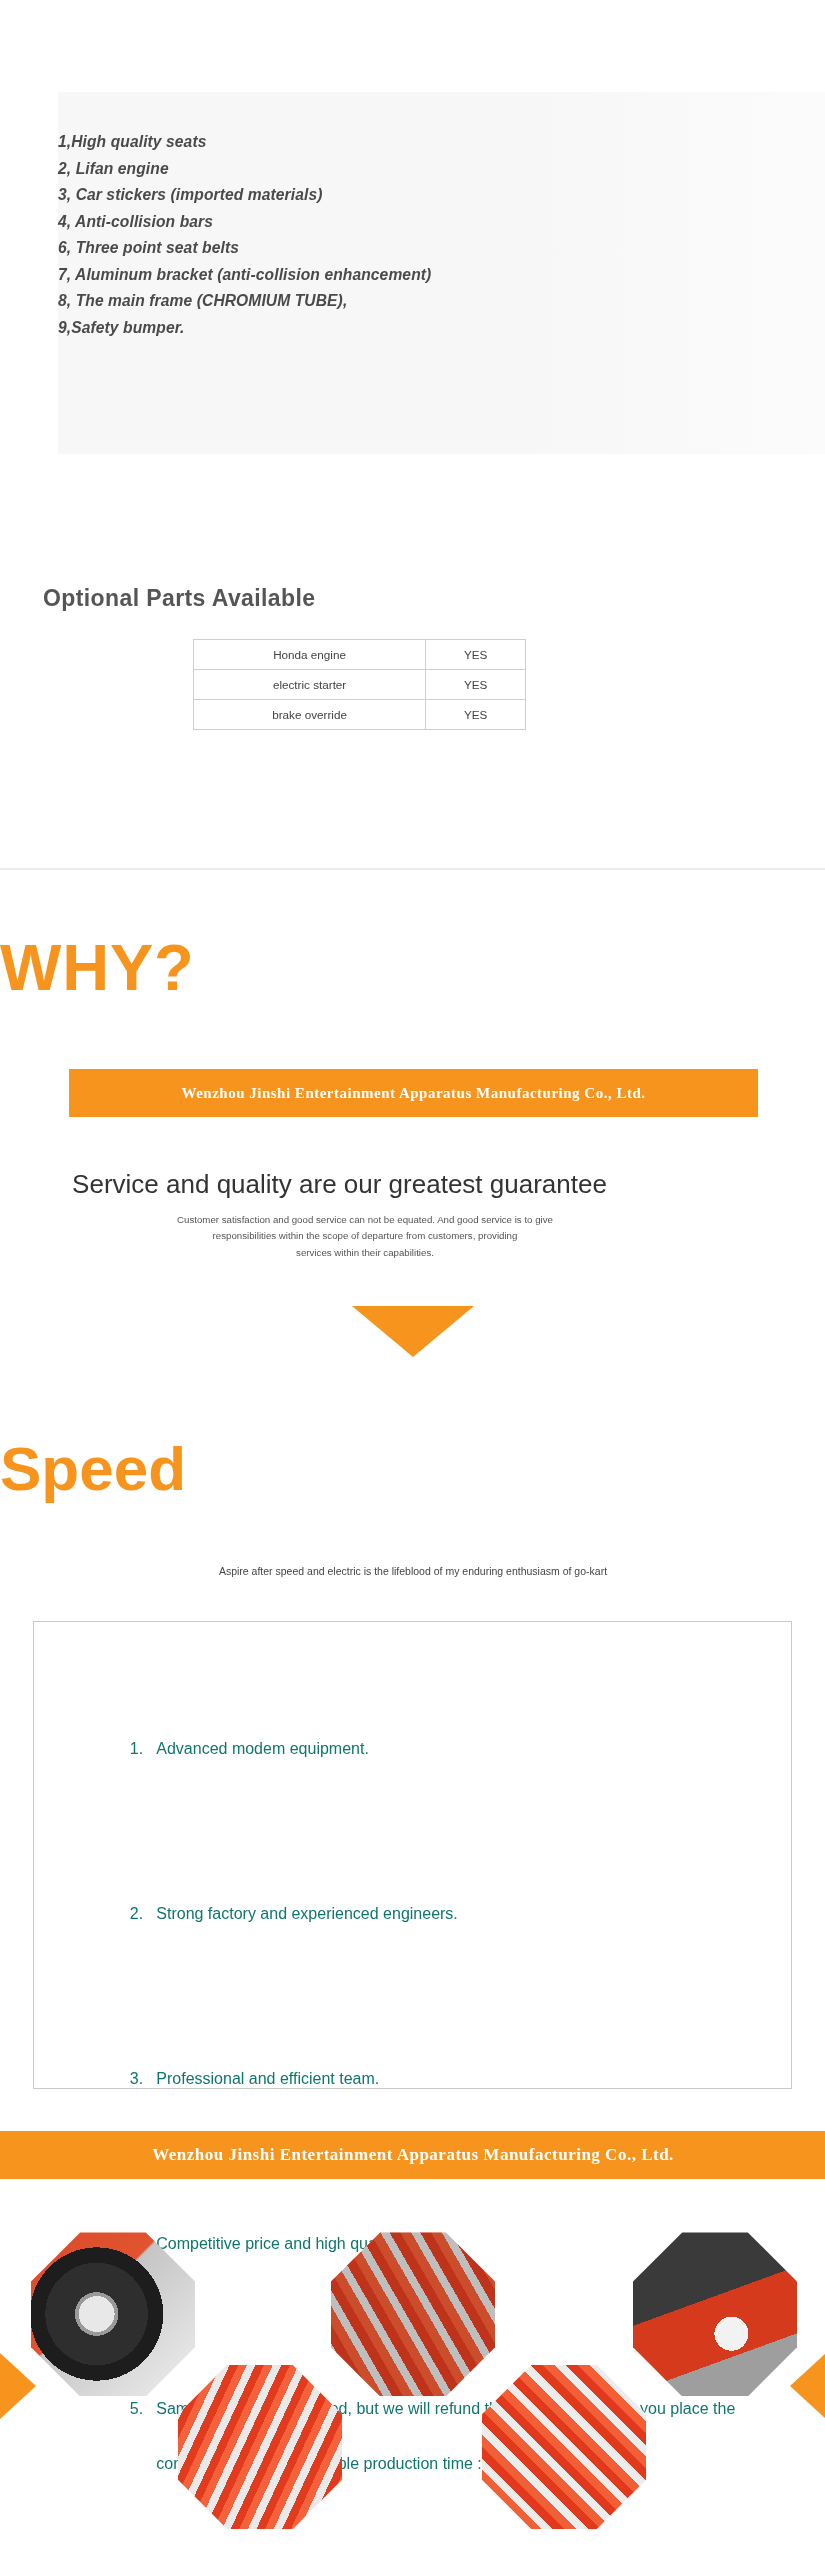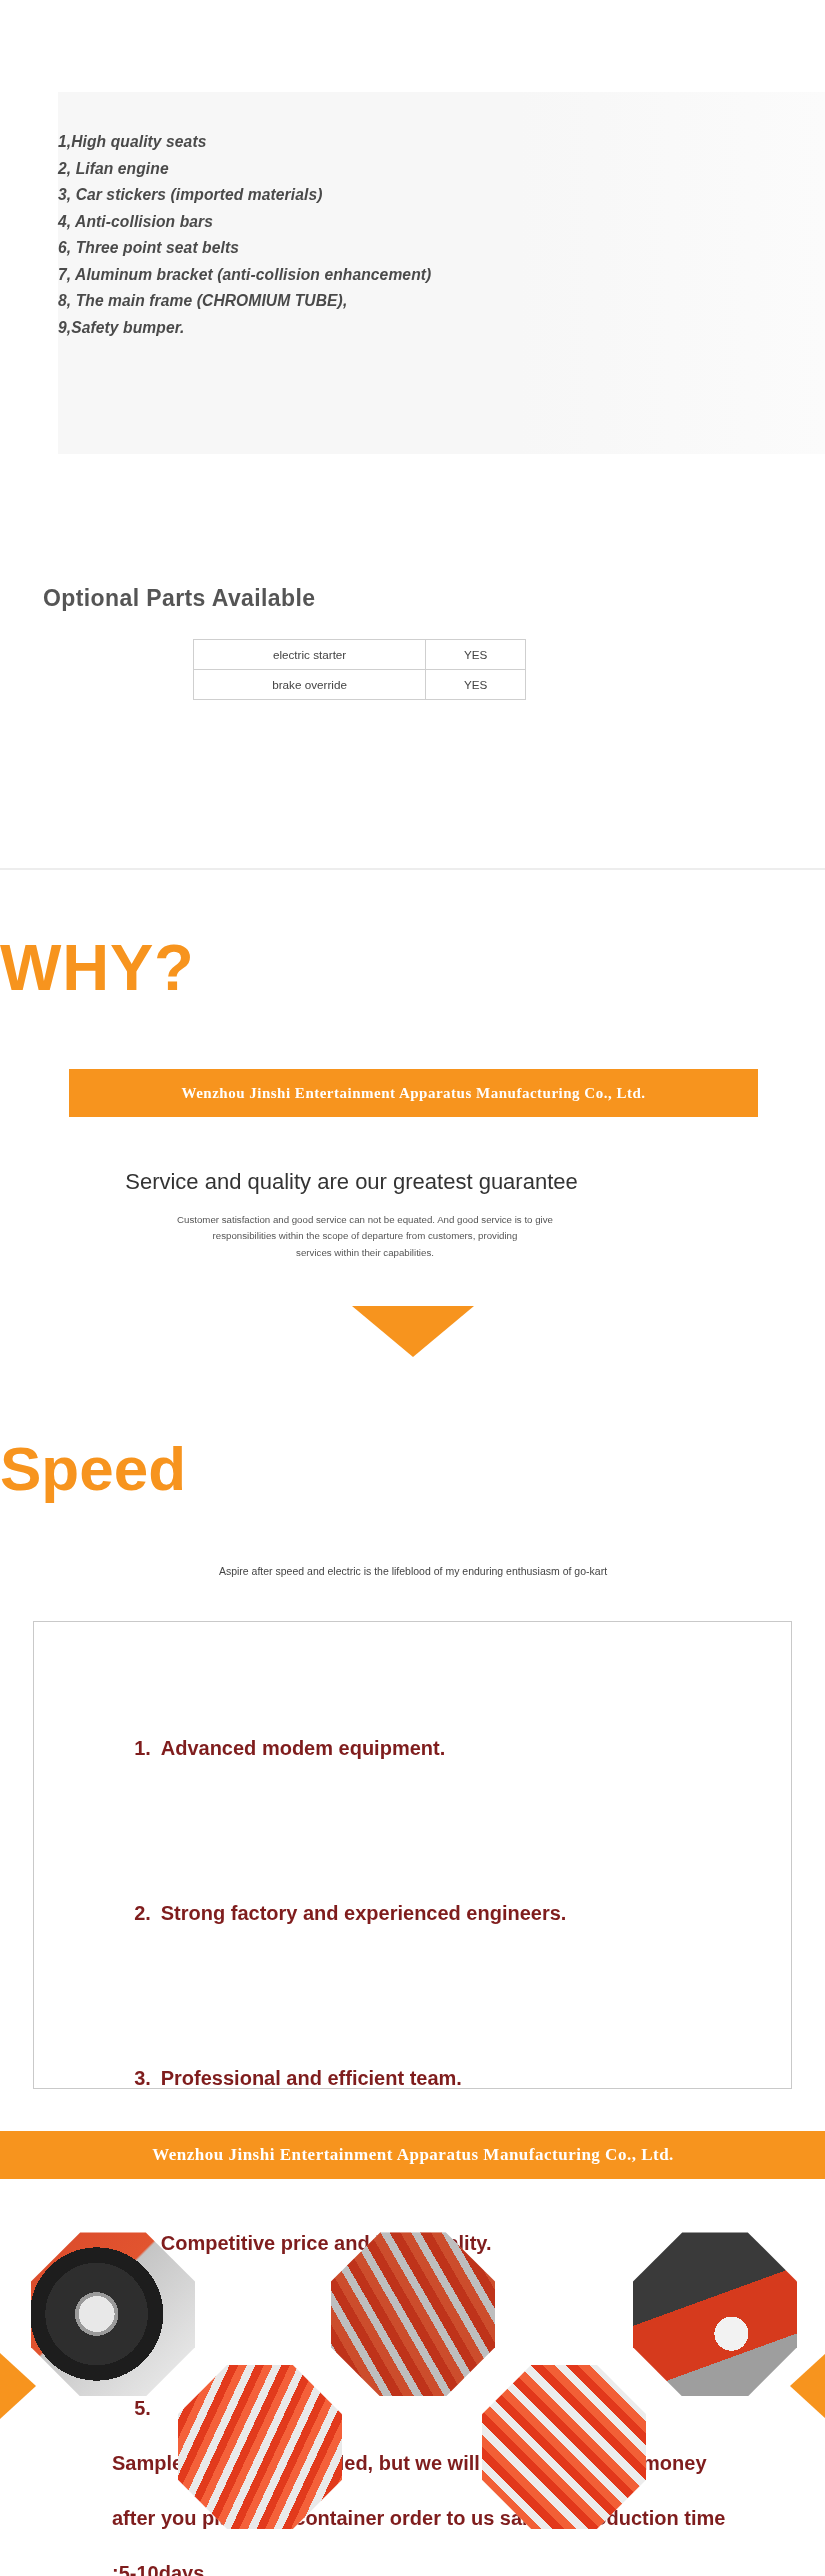--- a/index.html
+++ b/index.html
@@ -101,24 +101,24 @@
     font-weight: bold;
     font-size: 15px;
     display: flex;
     align-items: center;
     justify-content: center;
     letter-spacing: 0.5px;
   }
   .service-line {
     position: absolute;
     top: 1169px;
-    left: 16px;
+    left: 4px;
     width: 671px;
     text-align: center;
-    font-size: 22px;
+    font-size: 26px;
     color: #333;
     font-weight: 400;
   }
   .service-sub {
     position: absolute;
     top: 1212px;
     left: 0;
     width: 730px;
     text-align: center;
     font-size: 9.7px;
@@ -168,26 +168,25 @@
     border: 0.8px solid #c9c9c9;
     box-sizing: border-box;
   }
   .points-list {
     position: absolute;
     left: 72px;
     top: 1653px;
     width: 686px;
   }
   .points-list li {
-    font-size: 20px;
+    font-size: 16px;
     line-height: 55px;
-    color: #7f1d1d;
+    color: #0f766e;
     list-style: none;
     white-space: pre-wrap;
-    font-weight: bold;
   }
   .points-list li .num { display: inline-block; width: 26.5px; }
   .points-list li .txt { display: inline; }
   .points-list li.multi { line-height: 55px; }
   .points-list li.multi .txt { display: inline-block; width: 639px; vertical-align: top; }
 
   
   .bottom-band {
     position: absolute;
     left: 0;
@@ -276,20 +275,24 @@
   <div class="feat">4, Anti-collision bars</div>
   <div class="feat">6, Three point seat belts</div>
   <div class="feat">7, Aluminum bracket (anti-collision enhancement)</div>
   <div class="feat">8, The main frame (CHROMIUM TUBE),</div>
   <div class="feat">9,Safety bumper.</div>
 </div>
 
 <div class="optional-title">Optional Parts   Available</div>
 <table class="optional-table">
   <tbody>
+      <tr>
+    <td class="name">Honda engine</td>
+    <td class="val">YES</td>
+  </tr>
   <tr>
     <td class="name">electric starter</td>
     <td class="val">YES</td>
   </tr>
   <tr>
     <td class="name">brake override</td>
     <td class="val">YES</td>
   </tr>
 </tbody>
   </table>

